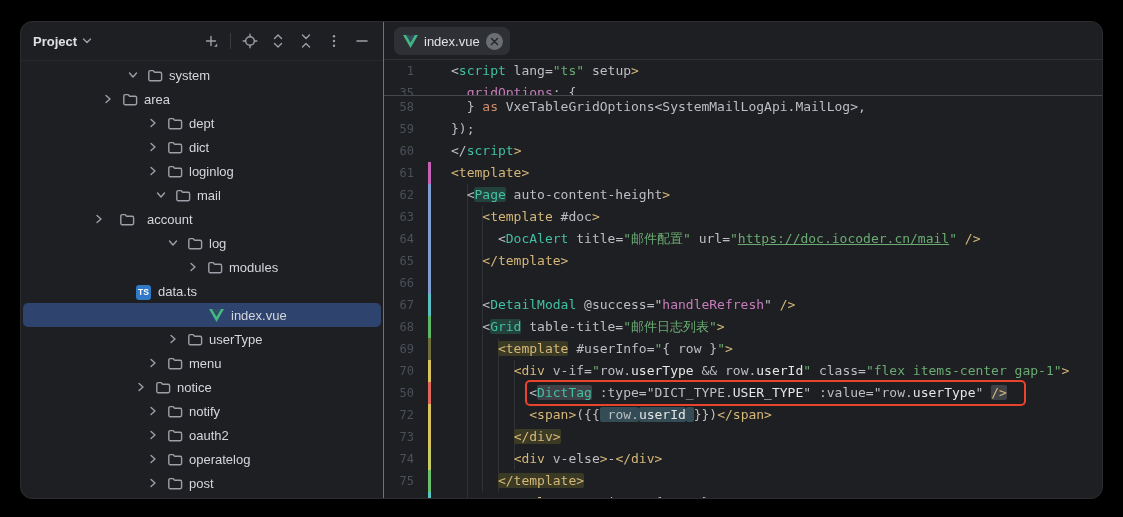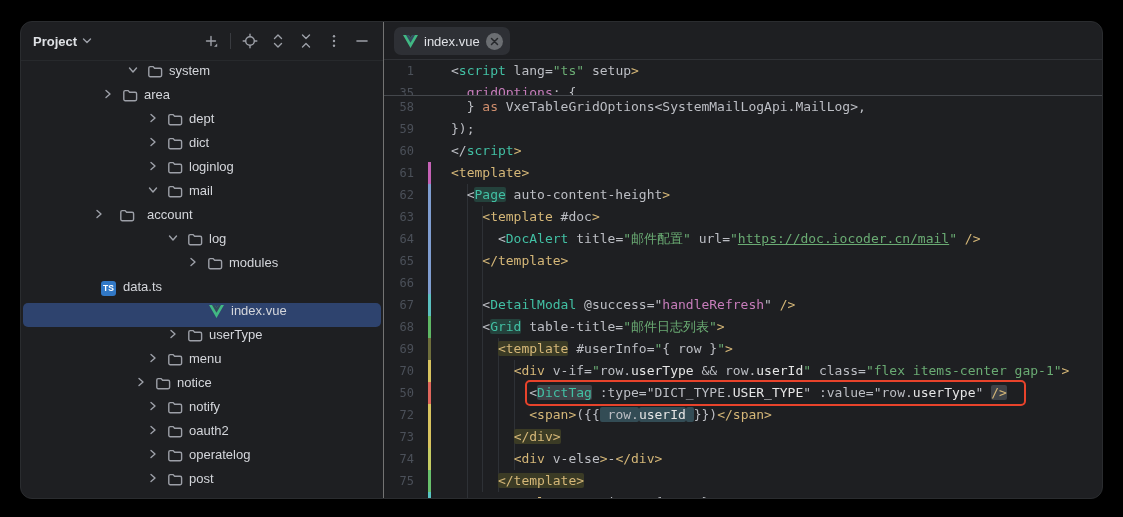--- a/index.html
+++ b/index.html
@@ -10,21 +10,21 @@
           border:1px solid #2a2c2f;box-sizing:border-box;}
   
   .panel{width:363px;flex:none;display:flex;flex-direction:column;border-right:1px solid #737373;box-sizing:border-box;}
   .panel-header{height:38px;flex:none;display:flex;align-items:center;padding:0 10px 0 12px;border-bottom:1px solid #27292c;}
   .panel-title-wrap{display:flex;align-items:center;gap:5px;cursor:pointer;}
   .panel-title{color:#DFE1E5;font-size:13px;font-weight:700;}
   .panel-actions{margin-left:auto;display:flex;align-items:center;gap:6px;}
   .tool-btn{width:22px;height:22px;display:flex;align-items:center;justify-content:center;border-radius:4px;cursor:pointer;}
   .tool-sep{width:1px;height:16px;background:#393B40;margin:0 2px;}
   .tree{flex:1;overflow:hidden;padding-top:2px;position:relative;}
-  .row{height:24px;display:flex;align-items:flex-start;color:#D4D6DB;font-size:13px;white-space:nowrap;cursor:pointer;}
+  .row{height:24px;display:flex;align-items:center;color:#D4D6DB;font-size:13px;white-space:nowrap;cursor:pointer;}
   .row.selected{background:#2E436E;border-radius:5px;margin:0 2px;}
   .twist{width:20px;height:14px;flex:none;display:flex;align-items:center;justify-content:flex-start;}
   .ic{width:17px;height:16px;flex:none;display:flex;align-items:center;justify-content:center;margin-right:6px;}
   .ts-badge{display:inline-block;width:15px;height:15px;border-radius:3px;background:#3178C6;color:#fff;
             font-size:8.5px;font-weight:700;line-height:15px;text-align:center;font-family:"Liberation Sans",sans-serif;}
   
   .editor{flex:1;display:flex;flex-direction:column;min-width:0;position:relative;}
   .tabbar{height:38px;flex:none;display:flex;align-items:flex-start;padding-left:10px;border-bottom:1px solid #303236;box-sizing:border-box;}
   .tab{margin-top:5px;height:28px;display:inline-flex;align-items:center;gap:6px;padding:0 7px 0 9px;
        background:#2E3035;border-radius:7px;cursor:pointer;}
@@ -196,21 +196,21 @@
             </span>
             <span class="ic">
               <span>
                 <svg width="16" height="16" viewBox="0 0 16 16">
                   <path d="M1.8 5c0-.8.6-1.4 1.4-1.4h3l1.4 1.7h5.6c.8 0 1.4.6 1.4 1.4v5.6c0 .8-.6 1.4-1.4 1.4H3.2c-.8 0-1.4-.6-1.4-1.4z" fill="none" stroke="#9DA0A8" stroke-width="1.4" stroke-linecap="round" stroke-linejoin="round"></path>
                 </svg>
               </span>
             </span>
             <span>loginlog</span>
           </div>
-          <div class="row" style="padding-left: 125px;">
+          <div class="row" style="padding-left: 125px; margin-left: 8px;">
             <span class="twist">
               <span>
                 <svg width="14" height="14" viewBox="0 0 14 14">
                   <polyline points="3.5,5 7,9 10.5,5" fill="none" stroke="#9DA0A8" stroke-width="1.4" stroke-linecap="round" stroke-linejoin="round"></polyline>
                 </svg>
               </span>
             </span>
             <span class="ic">
               <span>
                 <svg width="16" height="16" viewBox="0 0 16 16">
@@ -264,21 +264,21 @@
             </span>
             <span class="ic">
               <span>
                 <svg width="16" height="16" viewBox="0 0 16 16">
                   <path d="M1.8 5c0-.8.6-1.4 1.4-1.4h3l1.4 1.7h5.6c.8 0 1.4.6 1.4 1.4v5.6c0 .8-.6 1.4-1.4 1.4H3.2c-.8 0-1.4-.6-1.4-1.4z" fill="none" stroke="#9DA0A8" stroke-width="1.4" stroke-linecap="round" stroke-linejoin="round"></path>
                 </svg>
               </span>
             </span>
             <span>modules</span>
           </div>
-          <div class="row" style="padding-left: 79px;">
+          <div class="row" style="padding-left: 114px;">
             <span class="ic">
               <span><span class="ts-badge">TS</span></span>
             </span>
             <span>data.ts</span>
           </div>
           <div class="row selected" style="padding-left: 185px;">
             <span class="ic">
               <span>
                 <svg width="15" height="13" viewBox="0 0 261 226">
                   <path fill="#41B883" d="M161 0l-30.5 52.9L100 0H0l130.5 226L261 0z"></path>

